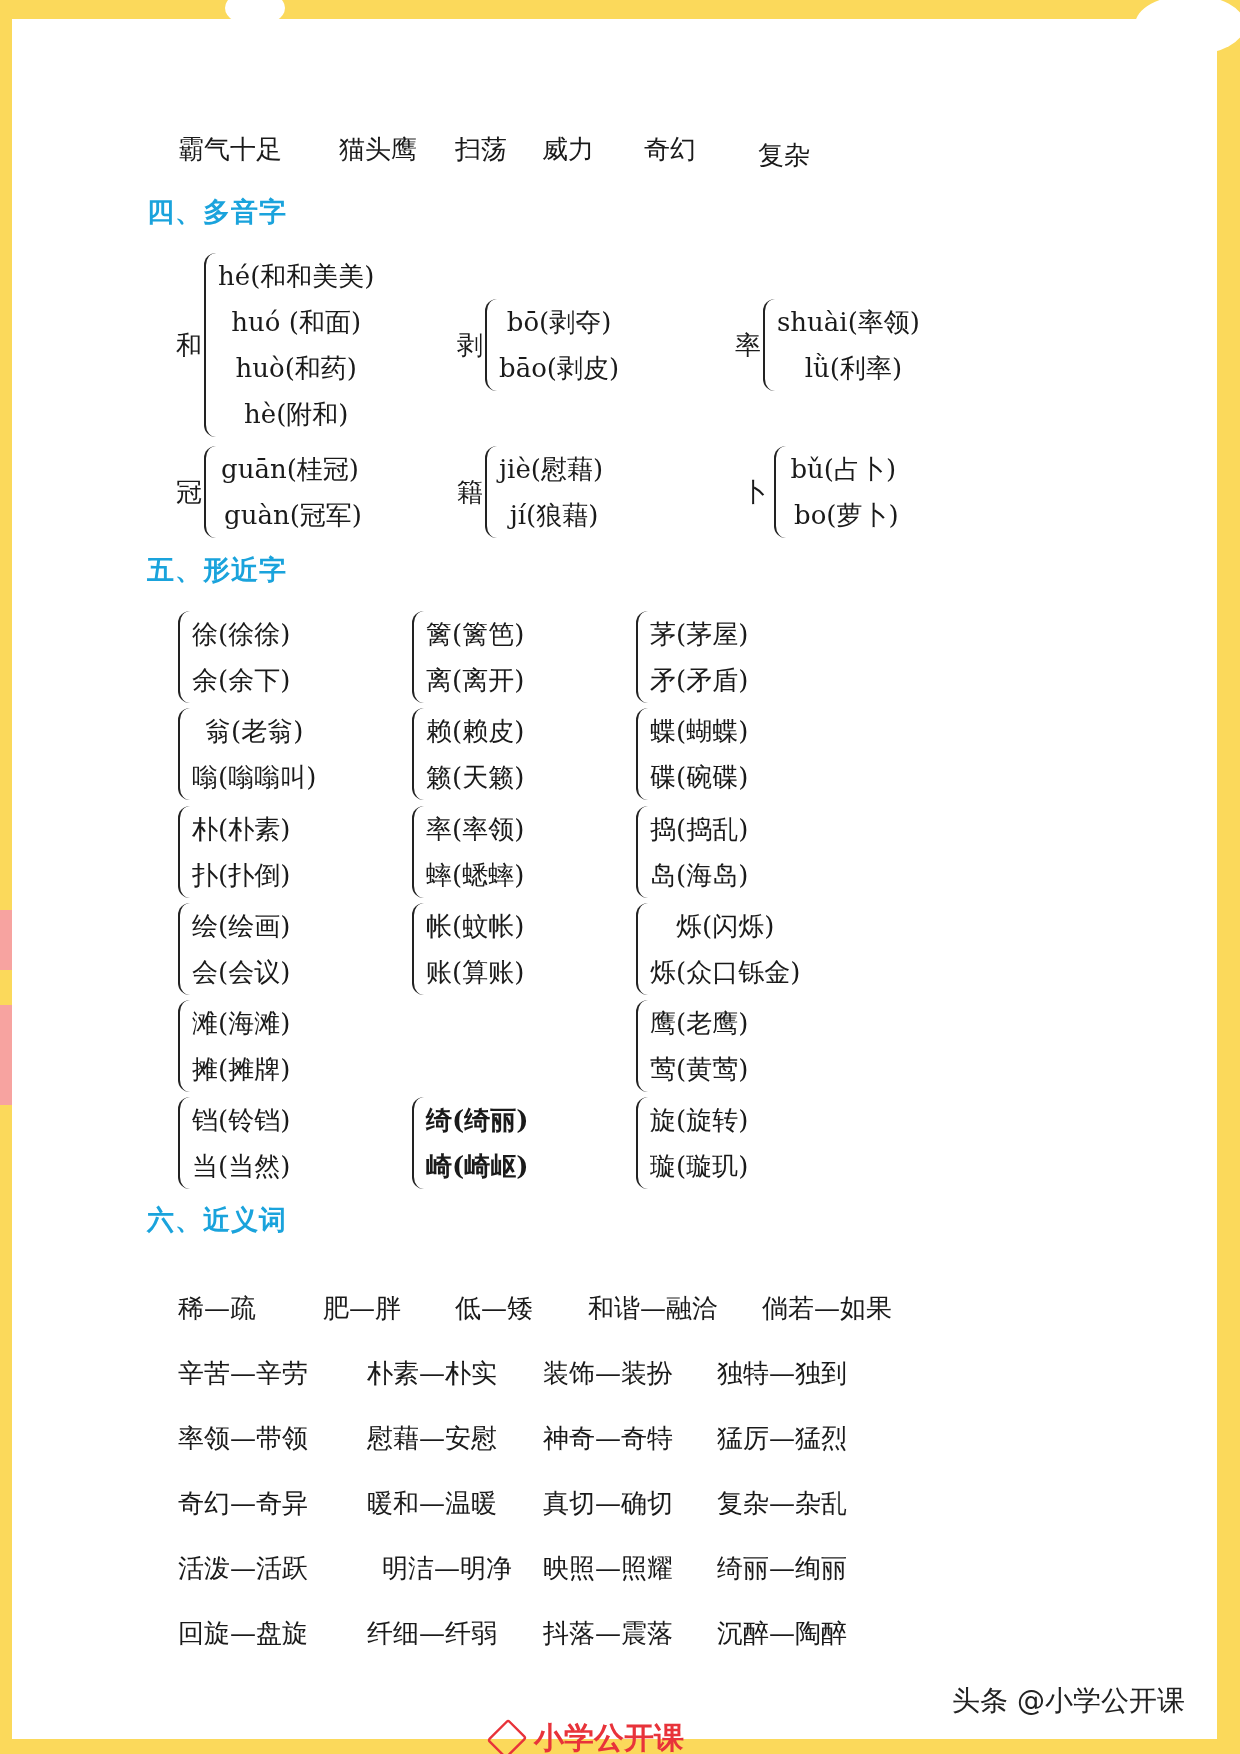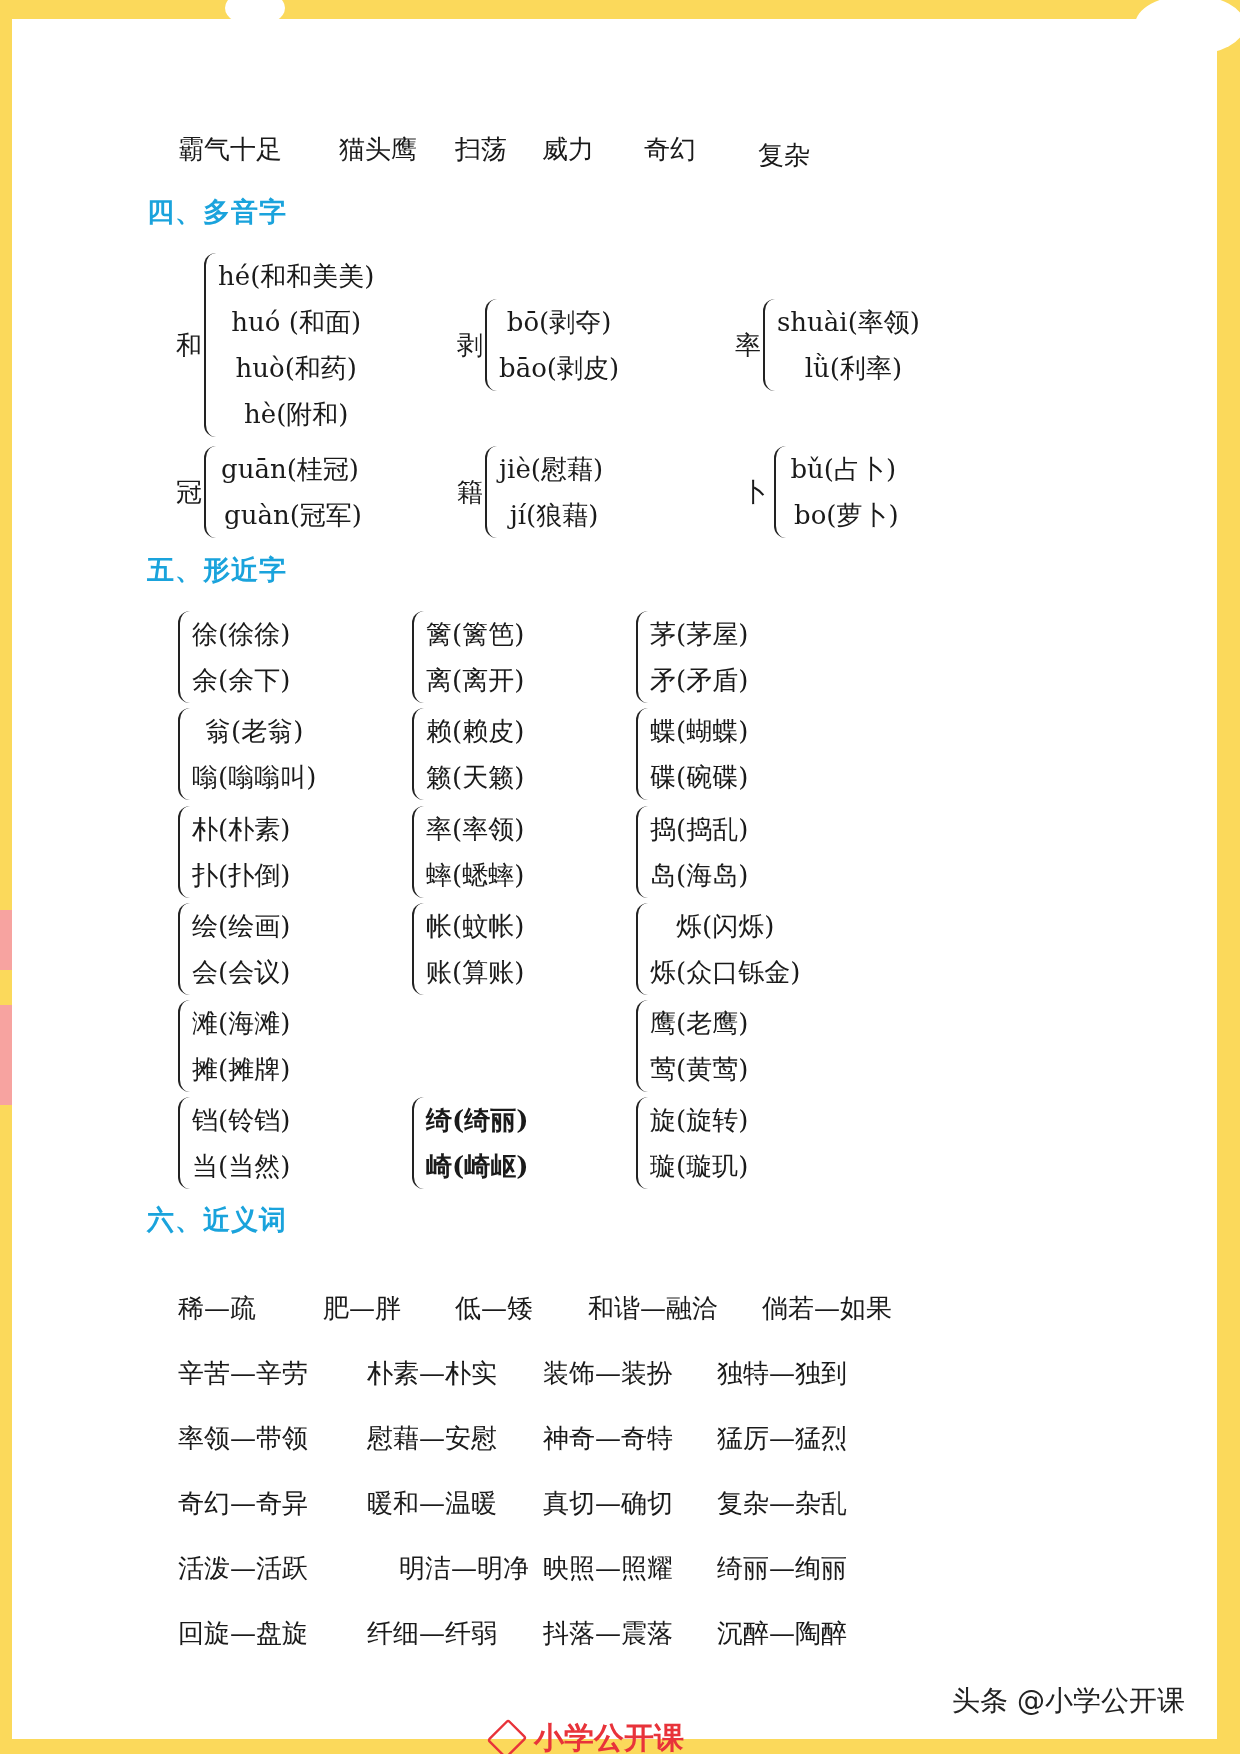--- a/index.html
+++ b/index.html
@@ -243,21 +243,21 @@
     <span class="word" style="left:355px;top:1402px;">慰藉—安慰</span>
     <span class="word" style="left:531px;top:1402px;">神奇—奇特</span>
     <span class="word" style="left:705px;top:1402px;">猛厉—猛烈</span>
 
     <span class="word" style="left:166px;top:1467px;">奇幻—奇异</span>
     <span class="word" style="left:355px;top:1467px;">暖和—温暖</span>
     <span class="word" style="left:531px;top:1467px;">真切—确切</span>
     <span class="word" style="left:705px;top:1467px;">复杂—杂乱</span>
 
     <span class="word" style="left:166px;top:1532px;">活泼—活跃</span>
-    <span class="word" style="left:370px;top:1532px;margin-left:17px;">明洁—明净</span>
+    <span class="word" style="left:370px;top:1532px;">明洁—明净</span>
     <span class="word" style="left:531px;top:1532px;">映照—照耀</span>
     <span class="word" style="left:705px;top:1532px;">绮丽—绚丽</span>
 
     <span class="word" style="left:166px;top:1597px;">回旋—盘旋</span>
     <span class="word" style="left:355px;top:1597px;">纤细—纤弱</span>
     <span class="word" style="left:531px;top:1597px;">抖落—震落</span>
     <span class="word" style="left:705px;top:1597px;">沉醉—陶醉</span>
 
   </div>
 </div>

